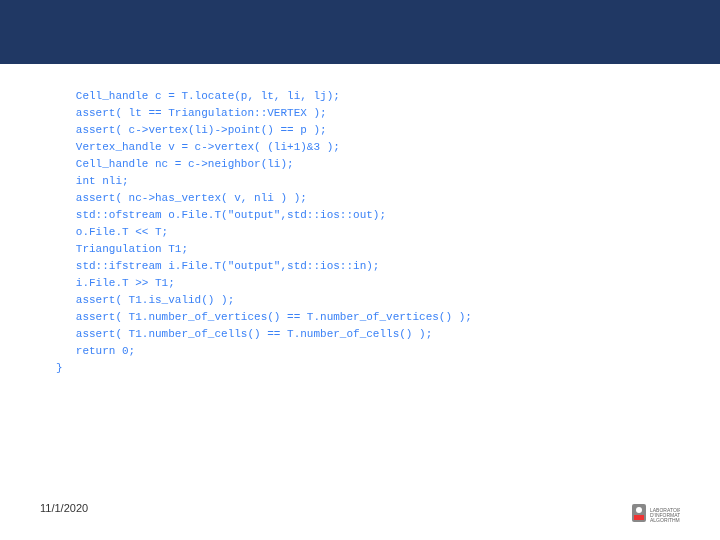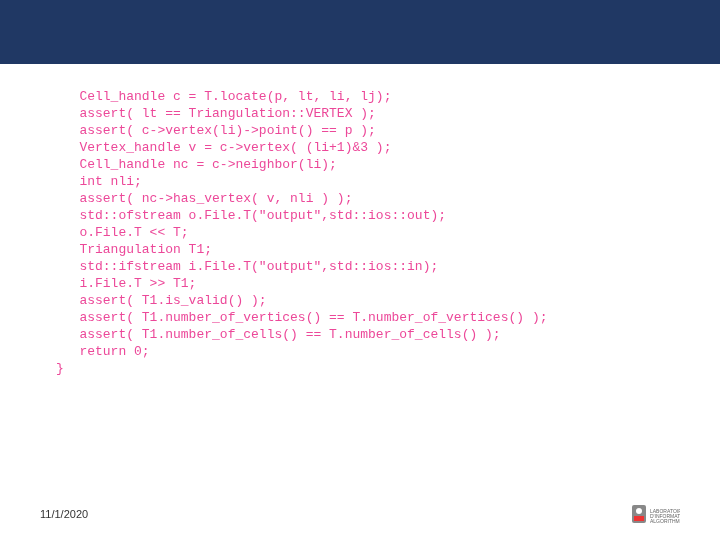--- a/index.html
+++ b/index.html
@@ -1,19 +1,19 @@
 <!DOCTYPE html>
 <html><head>
 <meta charset="utf-8">
 <style>
   html,body{margin:0;padding:0;width:720px;height:540px;background:#fff;font-family:Arial,sans-serif;overflow:hidden}
   .slide{width:720px;height:540px;position:relative;background:#fff}
   .header-bar{position:absolute;top:0;left:0;width:720px;height:64px;background:#203864}
-  .code-block{position:absolute;top:88px;left:56px;right:24px;font-family:"Courier New",monospace;font-size:13px;line-height:17px;color:#ec4899;white-space:pre}
-  .footer{position:absolute;bottom:14px;left:40px;right:40px;height:24px;display:flex;align-items:center;justify-content:space-between}
+  .code-block{position:absolute;top:88px;left:56px;right:24px;font-family:"Courier New",monospace;font-size:11px;line-height:17px;color:#3b82f6;white-space:pre}
+  .footer{position:absolute;bottom:14px;left:40px;right:40px;height:24px;display:flex;align-items:flex-start;justify-content:space-between}
   .date{font-size:11px;color:#333}
   .logo{display:flex;align-items:center;gap:4px;color:#555}
   .logo svg{display:block}
 </style>
 </head>
 <body>
 
 <div class="slide">
   <div class="header-bar"></div>
 

